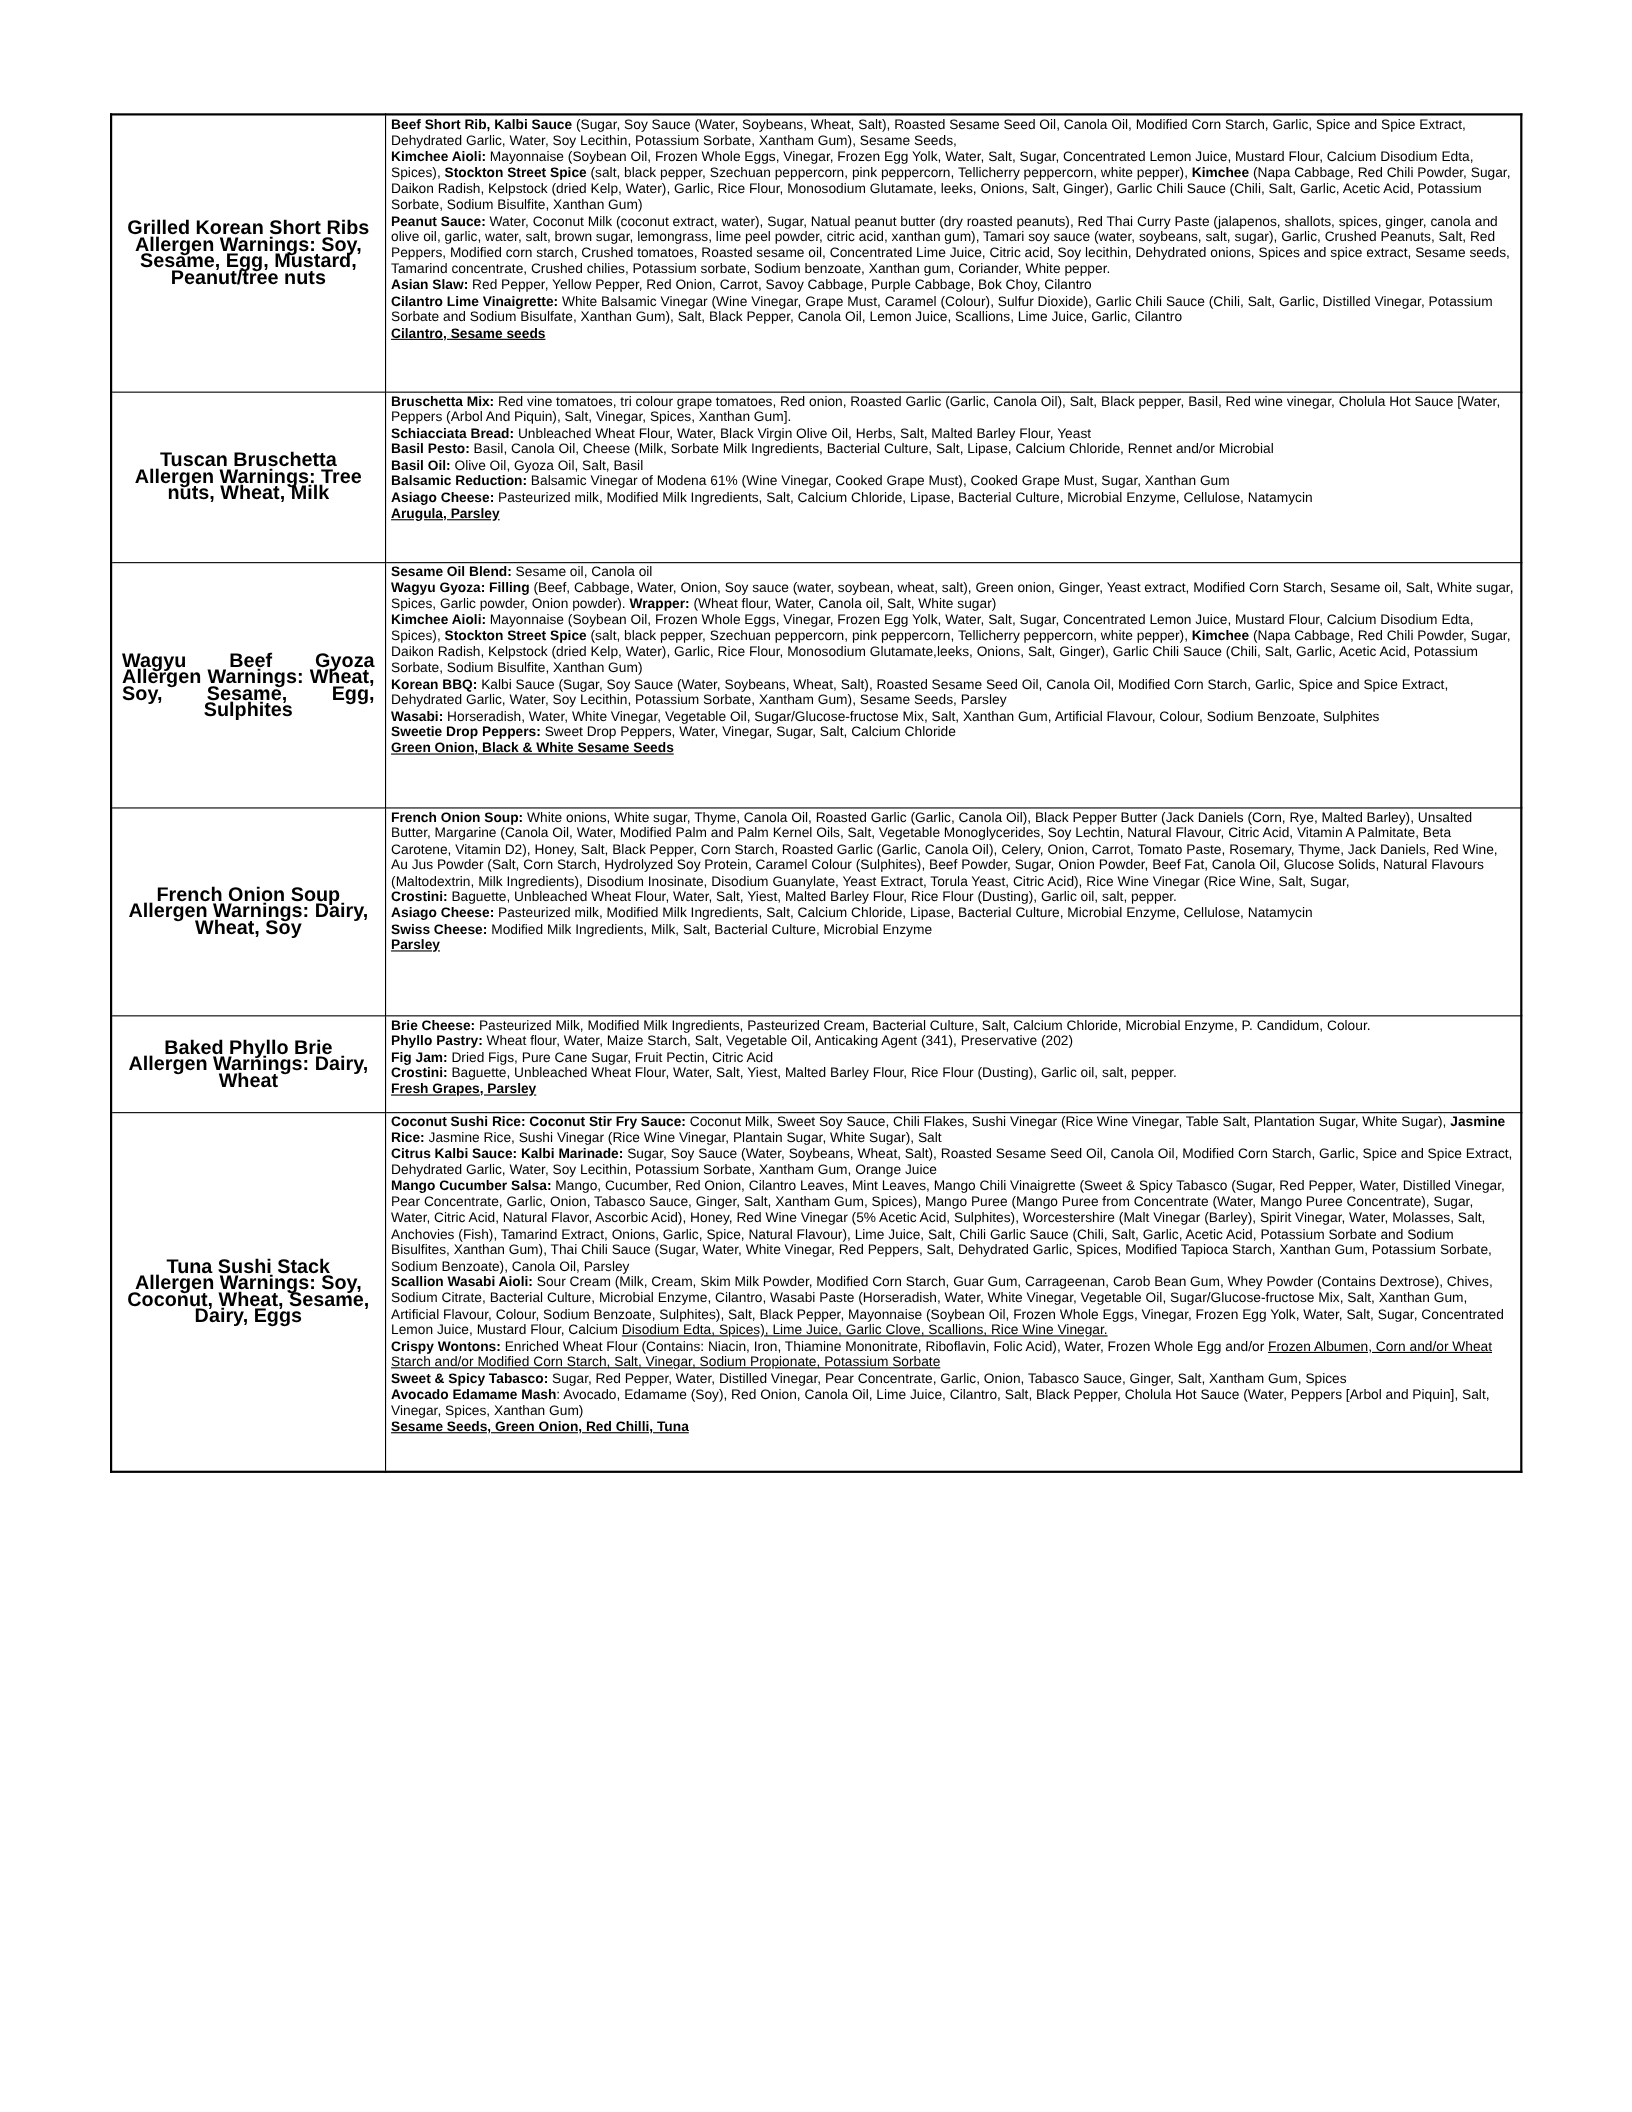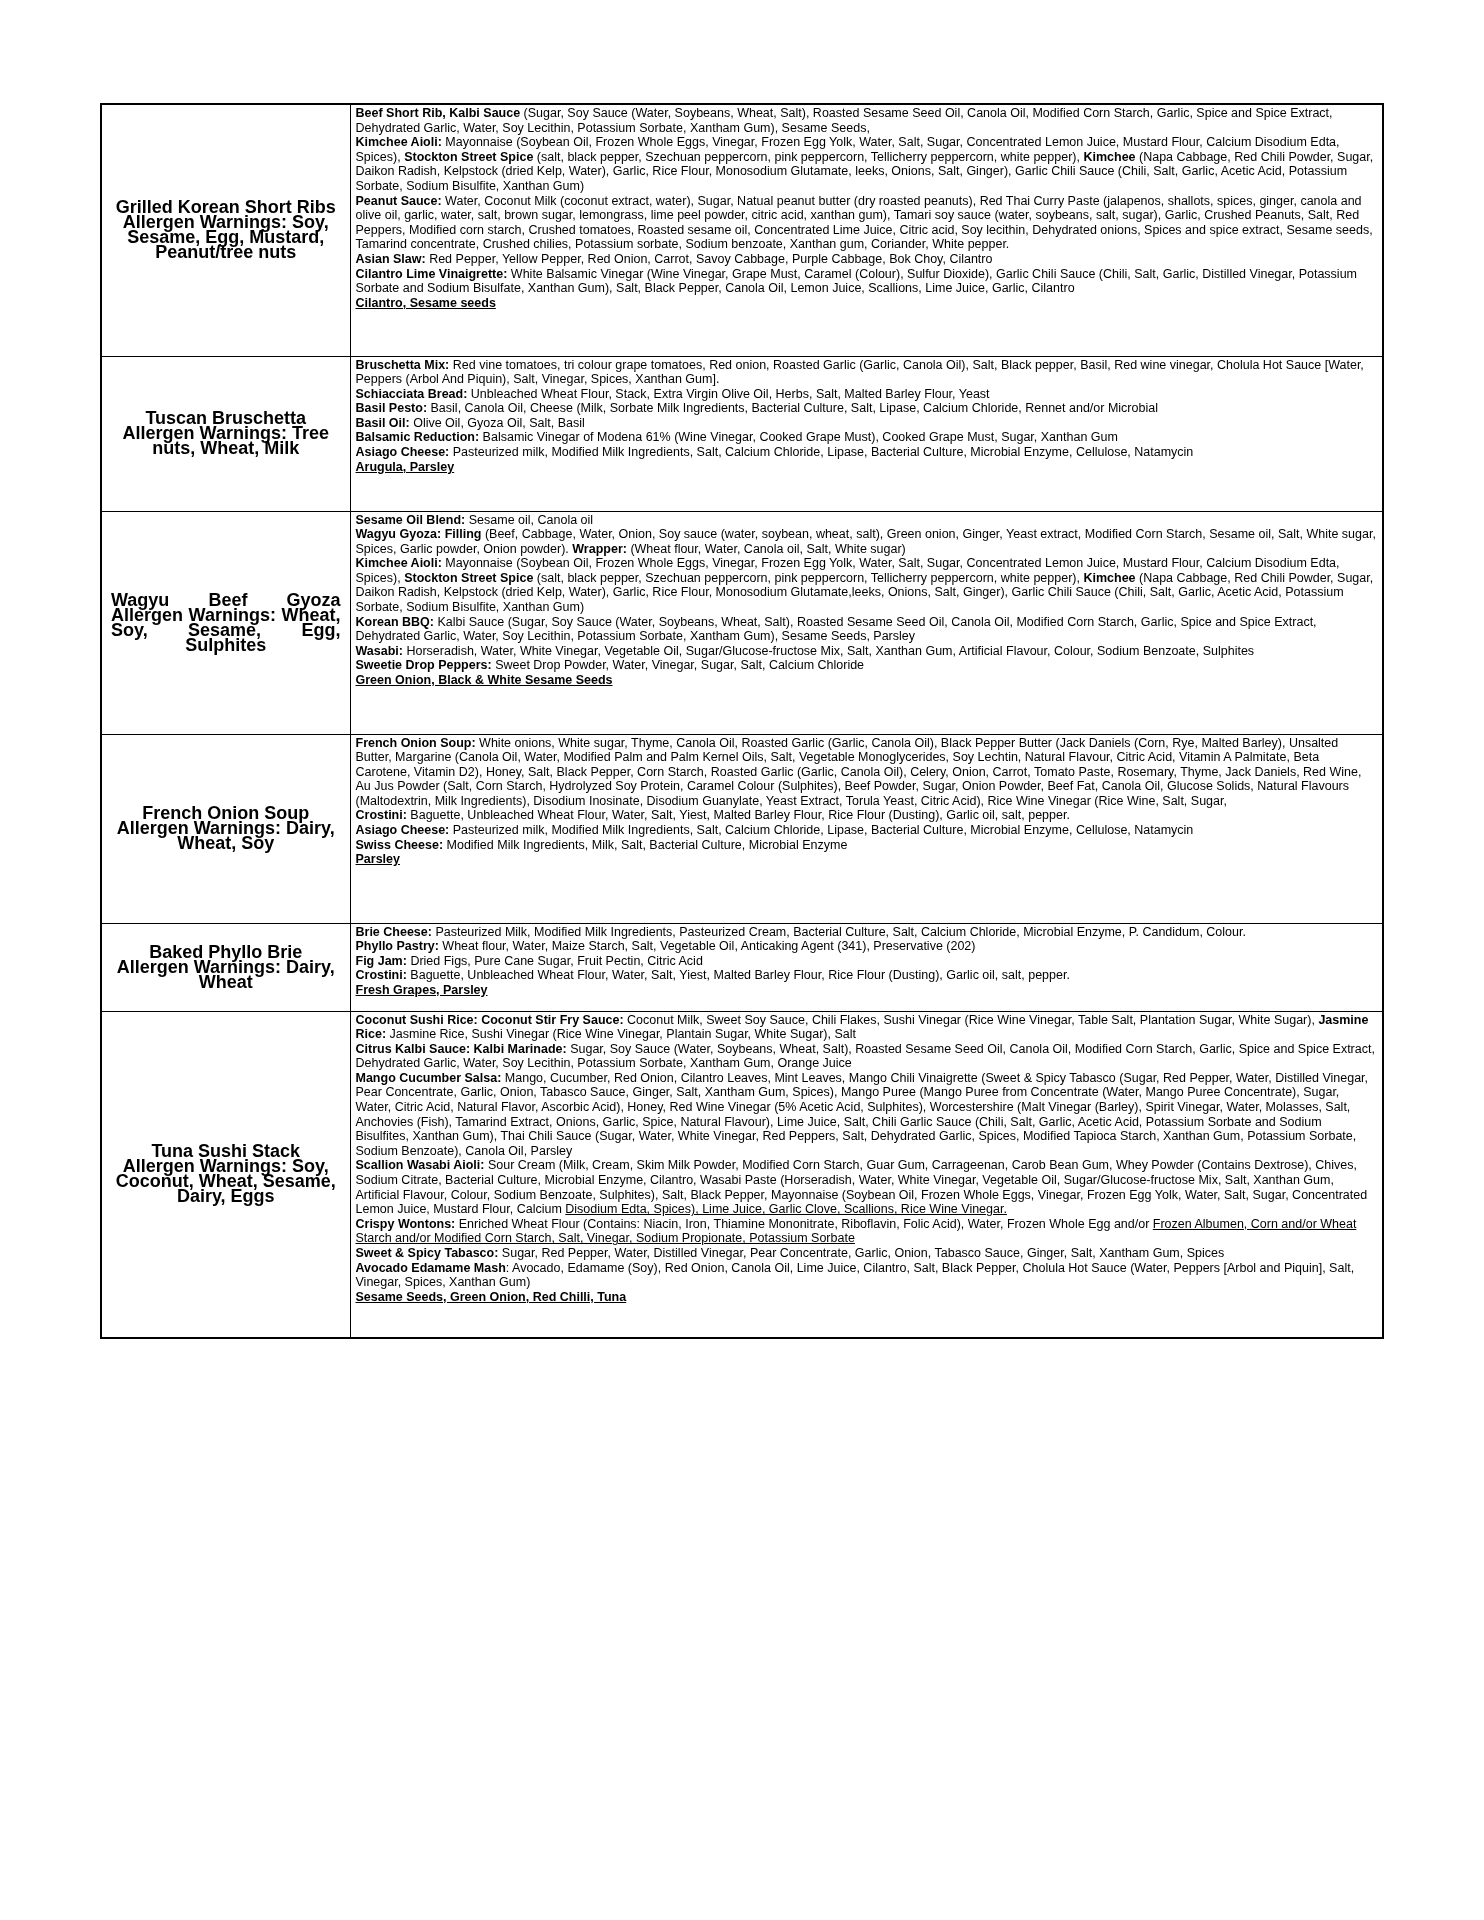--- a/index.html
+++ b/index.html
@@ -66,39 +66,39 @@
             <div class="para"><span class="b u">Cilantro, Sesame seeds</span></div>
           </td>
         </tr>
         <tr>
           <td class="dish-cell">
             <div class="dish-name">Tuscan Bruschetta</div>
             <div class="dish-allergens">Allergen Warnings: Tree nuts, Wheat, Milk</div>
           </td>
           <td class="ing-cell">
             <div class="para"><span class="b ">Bruschetta Mix:</span><span class=""> Red vine tomatoes, tri colour grape tomatoes, Red onion, Roasted Garlic (Garlic, Canola Oil), Salt, Black pepper, Basil, Red wine vinegar, Cholula Hot Sauce [Water, Peppers (Arbol And Piquin), Salt, Vinegar, Spices, Xanthan Gum].</span></div>
-            <div class="para gap"><span class="b ">Schiacciata Bread:</span><span class=""> Unbleached Wheat Flour, Stack, Extra Virgin Olive Oil, Herbs, Salt, Malted Barley Flour, Yeast</span></div>
+            <div class="para gap"><span class="b ">Schiacciata Bread:</span><span class=""> Unbleached Wheat Flour, Water, Black Virgin Olive Oil, Herbs, Salt, Malted Barley Flour, Yeast</span></div>
             <div class="para"><span class="b ">Basil Pesto:</span><span class=""> Basil, Canola Oil, Cheese (Milk, Sorbate Milk Ingredients, Bacterial Culture, Salt, Lipase, Calcium Chloride, Rennet and/or Microbial</span></div>
             <div class="para"><span class="b ">Basil Oil:</span><span class=""> Olive Oil, Gyoza Oil, Salt, Basil</span></div>
             <div class="para gap"><span class="b ">Balsamic Reduction:</span><span class=""> Balsamic Vinegar of Modena 61% (Wine Vinegar, Cooked Grape Must), Cooked Grape Must, Sugar, Xanthan Gum</span></div>
             <div class="para gap"><span class="b ">Asiago Cheese:</span><span class=""> Pasteurized milk, Modified Milk Ingredients, Salt, Calcium Chloride, Lipase, Bacterial Culture, Microbial Enzyme, Cellulose, Natamycin</span></div>
             <div class="para"><span class="b u">Arugula, Parsley</span></div>
           </td>
         </tr>
         <tr>
           <td class="dish-cell">
             <div class="dish-flow"><span>Wagyu Beef Gyoza</span> <span>Allergen Warnings: Wheat, Soy, Sesame, Egg, Sulphites</span></div>
           </td>
           <td class="ing-cell">
             <div class="para"><span class="b ">Sesame Oil Blend:</span><span class=""> Sesame oil, Canola oil</span></div>
             <div class="para"><span class="b ">Wagyu Gyoza:  Filling</span><span class=""> (Beef, Cabbage, Water, Onion, Soy sauce (water, soybean, wheat, salt), Green onion, Ginger, Yeast extract, Modified Corn Starch, Sesame oil, Salt, White sugar, Spices, Garlic powder, Onion powder).  </span><span class="b ">Wrapper:</span><span class=""> (Wheat flour, Water, Canola oil, Salt, White sugar)</span></div>
             <div class="para gap"><span class="b ">Kimchee Aioli:</span><span class=""> Mayonnaise (Soybean Oil, Frozen Whole Eggs, Vinegar, Frozen Egg Yolk, Water, Salt, Sugar, Concentrated Lemon Juice, Mustard Flour, Calcium Disodium Edta, Spices), </span><span class="b ">Stockton Street Spice</span><span class=""> (salt, black pepper, Szechuan peppercorn, pink peppercorn, Tellicherry peppercorn, white pepper), </span><span class="b ">Kimchee</span><span class=""> (Napa Cabbage, Red Chili Powder, Sugar, Daikon Radish, Kelpstock (dried Kelp, Water), Garlic, Rice Flour, Monosodium Glutamate,leeks, Onions, Salt, Ginger), Garlic Chili Sauce (Chili, Salt, Garlic, Acetic Acid, Potassium Sorbate, Sodium Bisulfite, Xanthan Gum)</span></div>
             <div class="para gap"><span class="b ">Korean BBQ:</span><span class=""> Kalbi Sauce (Sugar, Soy Sauce (Water, Soybeans, Wheat, Salt), Roasted Sesame Seed Oil, Canola Oil, Modified Corn Starch, Garlic, Spice and Spice Extract, Dehydrated Garlic, Water, Soy Lecithin, Potassium Sorbate, Xantham Gum), Sesame Seeds, Parsley</span></div>
             <div class="para gap"><span class="b ">Wasabi:</span><span class=""> Horseradish, Water, White Vinegar, Vegetable Oil, Sugar/Glucose-fructose Mix, Salt, Xanthan Gum, Artificial Flavour, Colour, Sodium Benzoate, Sulphites</span></div>
-            <div class="para"><span class="b ">Sweetie Drop Peppers:</span><span class=""> Sweet Drop Powder, Water, Vinegar, Sugar, Salt, Calcium Chloride</span></div>
+            <div class="para"><span class="b ">Sweetie Drop Peppers:</span><span class=""> Sweet Drop Peppers, Water, Vinegar, Sugar, Salt, Calcium Chloride</span></div>
             <div class="para"><span class="b u">Green Onion, Black &amp; White Sesame Seeds</span></div>
           </td>
         </tr>
         <tr>
           <td class="dish-cell">
             <div class="dish-name">French Onion Soup</div>
             <div class="dish-allergens">Allergen Warnings: Dairy, Wheat, Soy</div>
           </td>
           <td class="ing-cell">
             <div class="para"><span class="b ">French Onion Soup:</span><span class=""> White onions, White sugar, Thyme, Canola Oil, Roasted Garlic (Garlic, Canola Oil), Black Pepper Butter (Jack Daniels (Corn, Rye, Malted Barley), Unsalted Butter, Margarine (Canola Oil, Water, Modified Palm and Palm Kernel Oils, Salt, Vegetable Monoglycerides, Soy Lechtin, Natural Flavour, Citric Acid, Vitamin A Palmitate, Beta Carotene, Vitamin D2), Honey, Salt, Black Pepper, Corn Starch, Roasted Garlic (Garlic, Canola Oil), Celery, Onion, Carrot, Tomato Paste, Rosemary, Thyme, Jack Daniels, Red Wine, Au Jus Powder (Salt, Corn Starch, Hydrolyzed Soy Protein, Caramel Colour (Sulphites), Beef Powder, Sugar, Onion Powder, Beef Fat, Canola Oil, Glucose Solids, Natural Flavours (Maltodextrin, Milk Ingredients), Disodium Inosinate, Disodium Guanylate, Yeast Extract, Torula Yeast, Citric Acid), Rice Wine Vinegar (Rice Wine, Salt, Sugar,</span></div>

